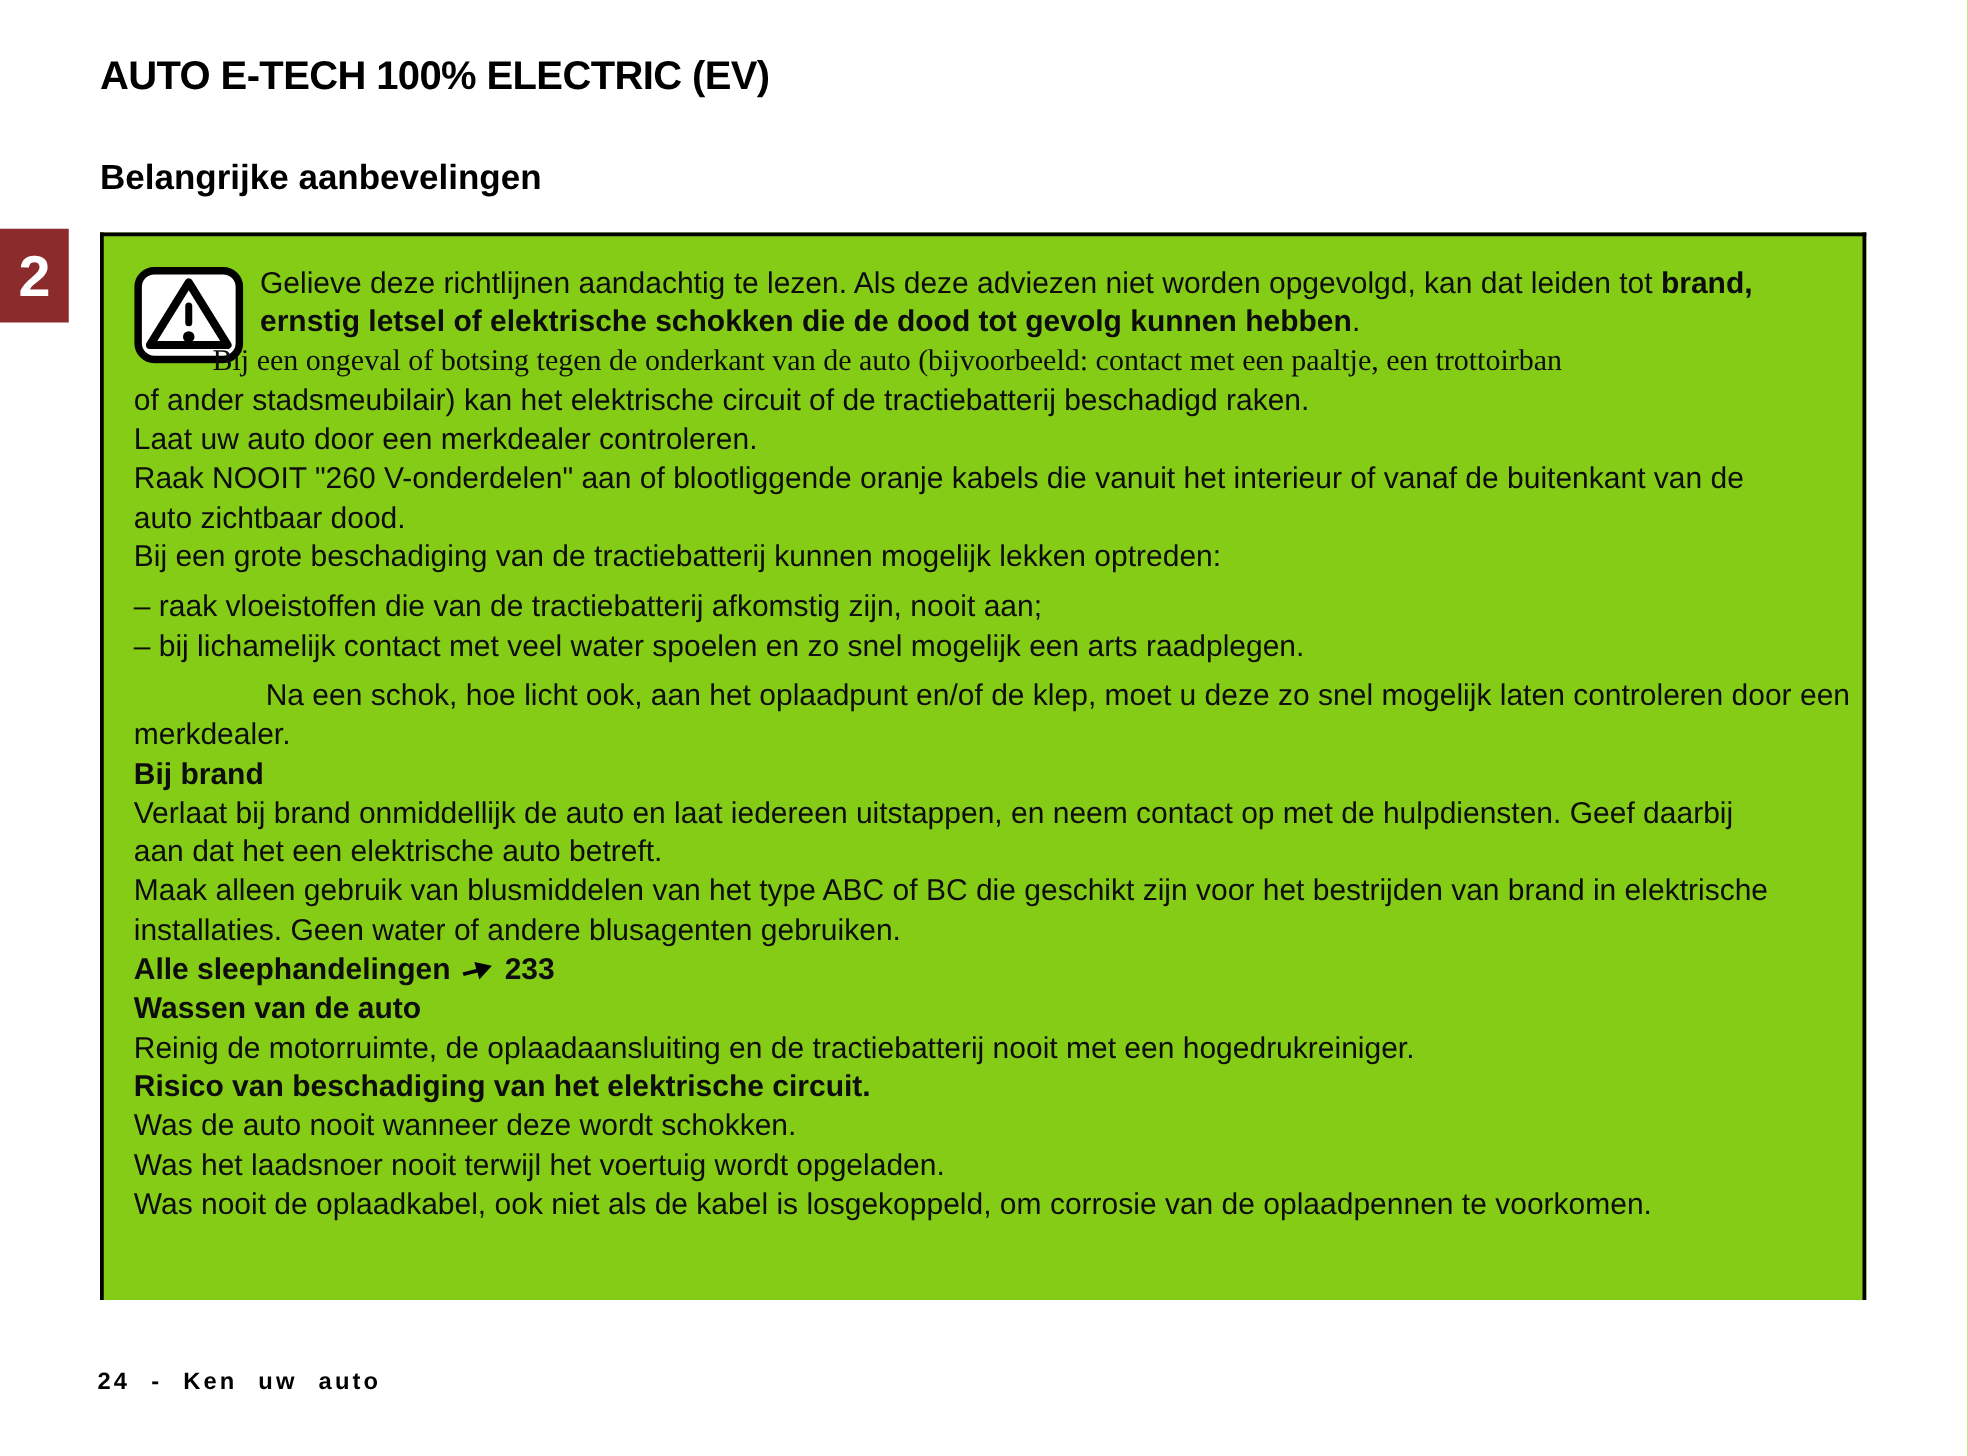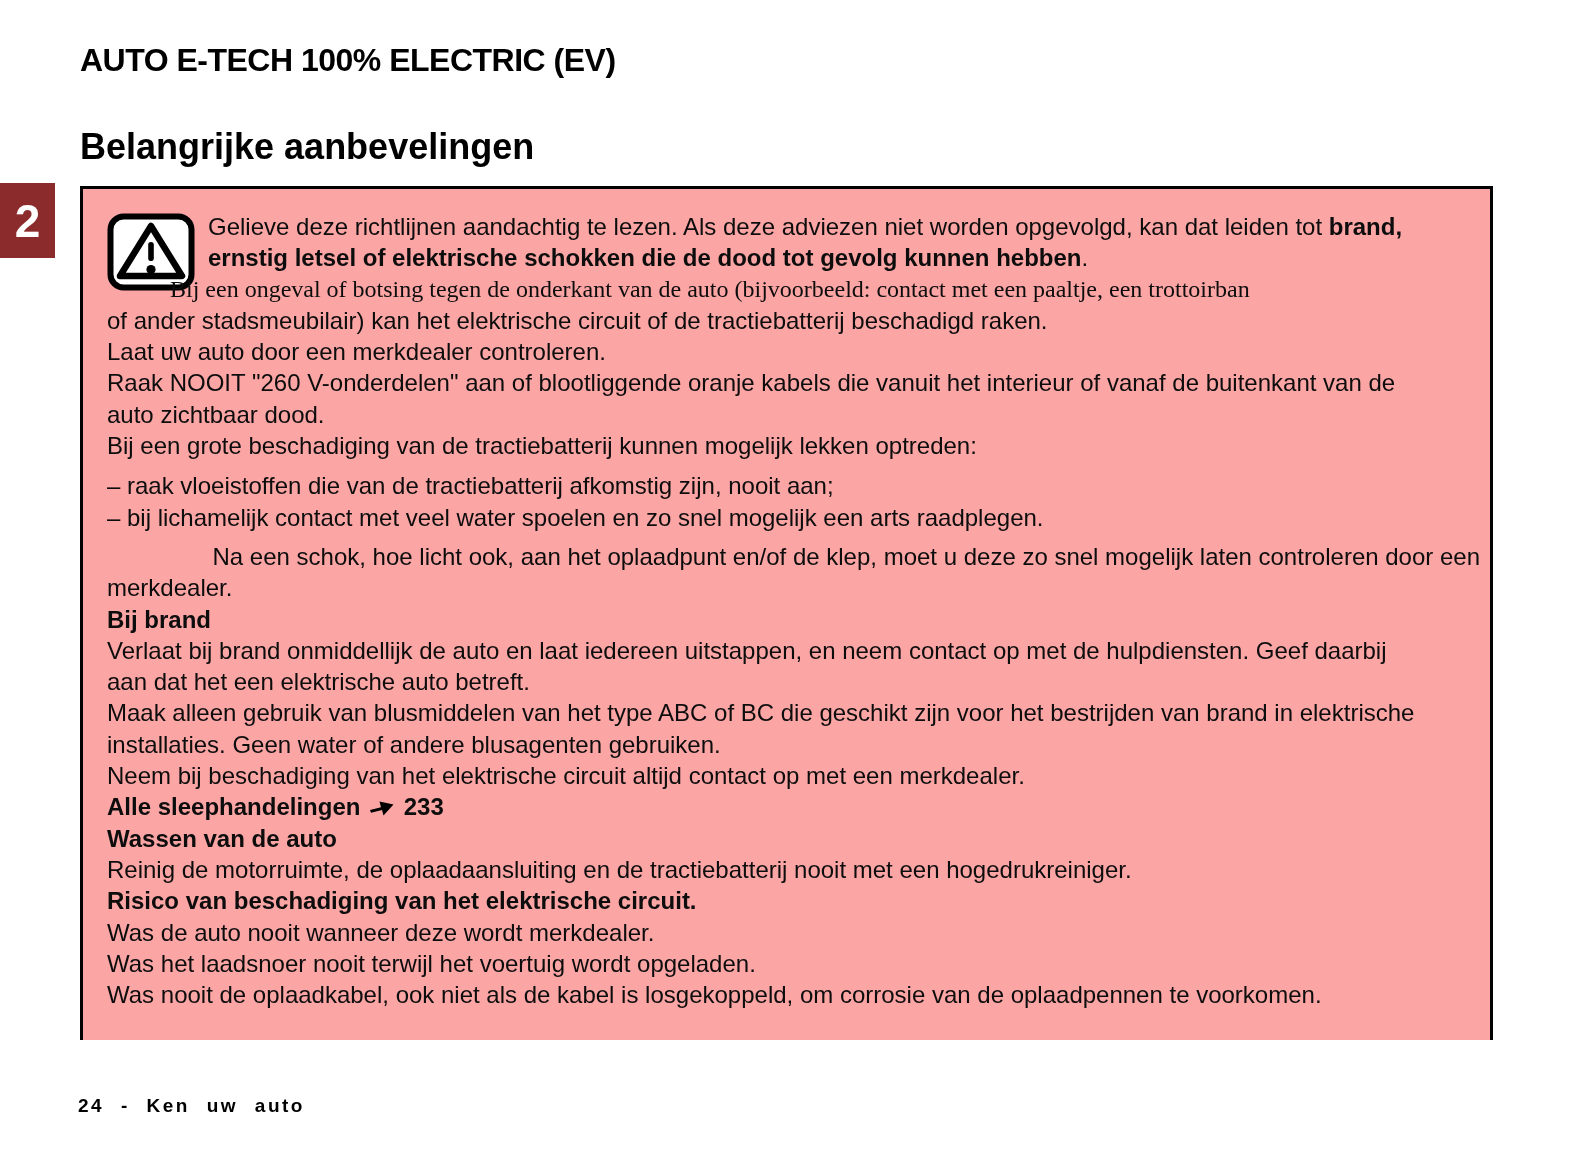--- a/index.html
+++ b/index.html
@@ -11,21 +11,21 @@
     color: #000;
     overflow: hidden;
   }
   .page-title {
     position: absolute; left: 80px; top: 42px;
     font-size: 32px; font-weight: 700; letter-spacing: -0.5px;
     white-space: nowrap;
   }
   .page-subtitle {
     position: absolute; left: 80px; top: 126px;
-    font-size: 36px; font-weight: 700;
+    font-size: 28px; font-weight: 700;
     white-space: nowrap;
   }
   .chapter-tab {
     position: absolute; left: 0; top: 183px;
     width: 55px; height: 75px;
     display: flex; align-items: center; justify-content: center;
     color: #fff; font-size: 46px; font-weight: 700;
   }
   .warning-box {
     position: absolute; left: 80px; top: 186px;
@@ -58,21 +58,21 @@
 </head>
 <body>
 
 <div class="page-title">AUTO E-TECH 100% ELECTRIC (EV)</div>
 <div class="page-subtitle">Belangrijke aanbevelingen</div>
 
 <div class="chapter-tab" style="background: rgb(139, 43, 43);">
   <span>2</span>
 </div>
 
-<div class="warning-box" style="background: #fca5a5;">
+<div class="warning-box" style="background: #84cc16;">
   <svg class="warn-icon" width="88" height="78" viewBox="0 0 88 78" xmlns="http://www.w3.org/2000/svg">
     <rect x="3.5" y="3.5" width="81" height="71" rx="13" fill="#ffffff" stroke="#000000" stroke-width="6"></rect>
     <path d="M44 13 L75 63 L13 63 Z" fill="none" stroke="#000000" stroke-width="6.5" stroke-linejoin="round"></path>
     <rect x="41.2" y="29" width="5.6" height="19" rx="2.8" fill="#000000"></rect>
     <circle cx="44" cy="56.5" r="4.6" fill="#000000"></circle>
   </svg>
   <div class="warning-text">
       <div class="wline" style="padding-left: 101px;"><span>Gelieve deze richtlijnen aandachtig te lezen. Als deze adviezen niet worden opgevolgd, kan dat leiden tot </span><span class="b">brand,</span></div>
       <div class="wline" style="padding-left: 101px;"><span class="b">ernstig letsel of elektrische schokken die de dood tot gevolg kunnen hebben</span><span>.</span></div>
       <div class="wline" style="padding-left: 63px; font-family: Liberation Serif, serif;"><span>Bij een ongeval of botsing tegen de onderkant van de auto (bijvoorbeeld: contact met een paaltje, een trottoirban</span></div>
@@ -83,26 +83,25 @@
       <div class="wline"><span>Bij een grote beschadiging van de tractiebatterij kunnen mogelijk lekken optreden:</span></div>
       <div class="wline" style="margin-top: 9px;"><span>– raak vloeistoffen die van de tractiebatterij afkomstig zijn, nooit aan;</span></div>
       <div class="wline"><span>– bij lichamelijk contact met veel water spoelen en zo snel mogelijk een arts raadplegen.</span></div>
       <div class="wline" style="margin-top: 8px; text-align: right;"><span>Na een schok, hoe licht ook, aan het oplaadpunt en/of de klep, moet u deze zo snel mogelijk laten controleren door een</span></div>
       <div class="wline"><span>merkdealer.</span></div>
       <div class="wline"><span class="b">Bij brand</span></div>
       <div class="wline"><span>Verlaat bij brand onmiddellijk de auto en laat iedereen uitstappen, en neem contact op met de hulpdiensten. Geef daarbij</span></div>
       <div class="wline"><span>aan dat het een elektrische auto betreft.</span></div>
       <div class="wline"><span>Maak alleen gebruik van blusmiddelen van het type ABC of BC die geschikt zijn voor het bestrijden van brand in elektrische</span></div>
       <div class="wline"><span>installaties. Geen water of andere blusagenten gebruiken.</span></div>
-      <div class="wline"><span>Neem bij beschadiging van het elektrische circuit altijd contact op met een merkdealer.</span></div>
       <div class="wline"><span class="b">Alle sleephandelingen </span><svg width="26" height="22" viewBox="0 0 26 22" class="arrow-svg">
           <path d="M1 14 L12 11.2 L10.5 5.5 L24.5 8.5 L14.5 19.5 L13 14 L2 16.8 Z" fill="#000000"></path>
         </svg><span class="b"> 233</span></div>
       <div class="wline"><span class="b">Wassen van de auto</span></div>
       <div class="wline"><span>Reinig de motorruimte, de oplaadaansluiting en de tractiebatterij nooit met een hogedrukreiniger.</span></div>
       <div class="wline"><span class="b">Risico van beschadiging van het elektrische circuit.</span></div>
-      <div class="wline"><span>Was de auto nooit wanneer deze wordt merkdealer.</span></div>
+      <div class="wline"><span>Was de auto nooit wanneer deze wordt schokken.</span></div>
       <div class="wline"><span>Was het laadsnoer nooit terwijl het voertuig wordt opgeladen.</span></div>
       <div class="wline"><span>Was nooit de oplaadkabel, ook niet als de kabel is losgekoppeld, om corrosie van de oplaadpennen te voorkomen.</span></div>
     </div>
 </div>
 
 <div class="page-footer">24 - Ken uw auto</div>
 
 </body></html>

